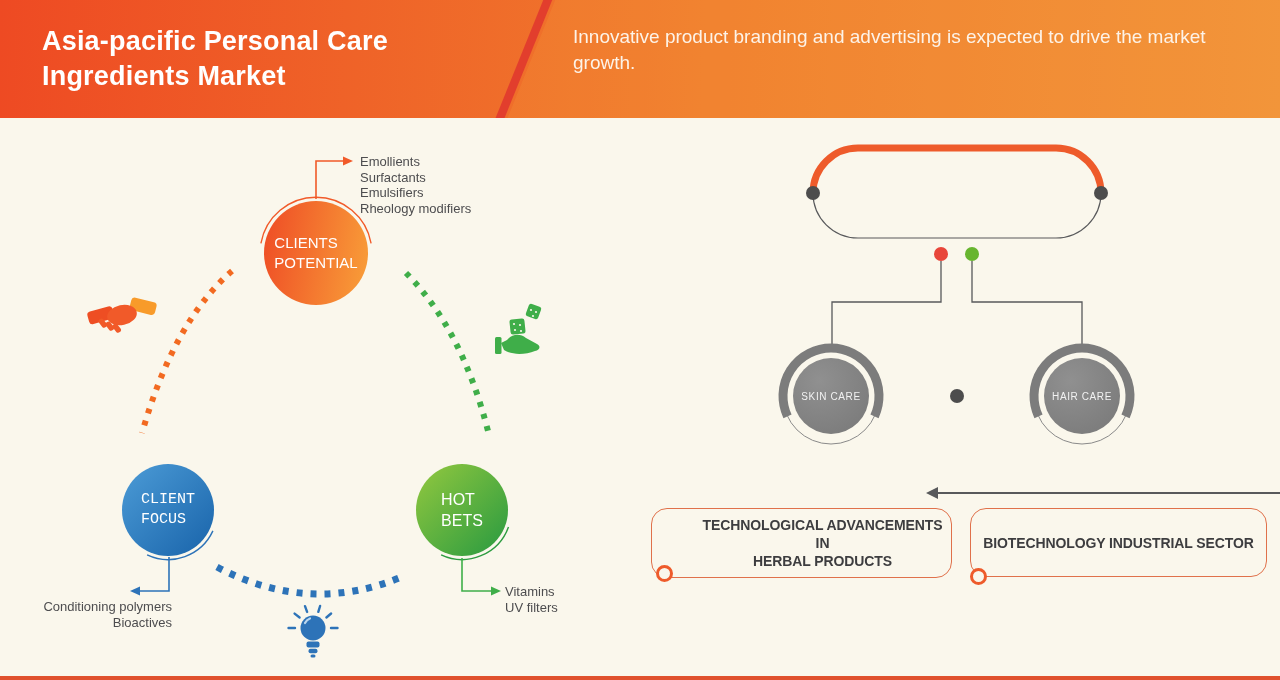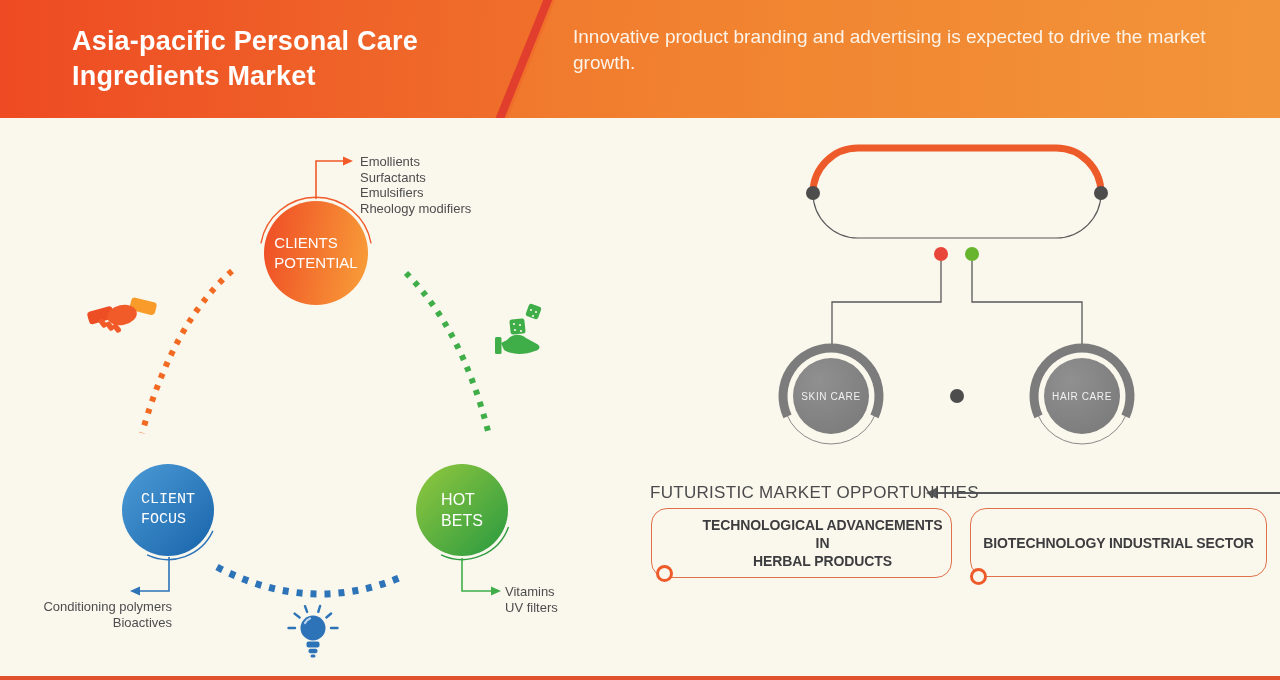--- a/index.html
+++ b/index.html
@@ -9,21 +9,21 @@
   .pre { white-space:pre-line; }
 
   
   #header { position:absolute; left:0; top:0; width:1280px; height:118px;
             background:linear-gradient(92deg,#ee4a23 0%, #f07b2d 55%, #f1923a 100%); overflow:hidden; z-index:3; }
   #header .stripe { position:absolute; top:-10px; height:140px; width:9px; left:519px;
             background:#e23e2d; transform:skewX(-22deg); }
   #header .stripe-shade { position:absolute; top:-10px; height:140px; width:820px; left:531px;
             background:rgba(246,158,60,0.22); transform:skewX(-22deg); transform-origin:left center; }
   #header h1 { position:absolute; left:42px; top:24px; font-size:27px; line-height:35px;
-            font-weight:bold; color:#ffffff; letter-spacing:0.2px;margin-left:30px; }
+            font-weight:bold; color:#ffffff; letter-spacing:0.2px; }
   #header .sub { position:absolute; left:573px; top:24px; width:690px; font-size:19px;
             line-height:26px; color:#fdf3e8; }
 
   
   #art { position:absolute; left:0; top:0; z-index:2; }
 
   
   .bubble { position:absolute; border-radius:50%; display:flex; align-items:center; justify-content:center;
             text-align:left; color:#ffffff; z-index:4; }
   #bubble-clients { left:264px; top:201px; width:104px; height:104px; font-size:15px; line-height:20px;
@@ -181,21 +181,20 @@
   </div>
   <div id="list-hotbets" class="list">
     <div>Vitamins</div>
     <div>UV filters</div>
   </div>
 
 
   <div id="circle-skin" class="market-circle">SKIN CARE</div>
   <div id="circle-hair" class="market-circle">HAIR CARE</div>
 
-  <div id="opp-title">FUTURISTIC MARKET OPPORTUNITIES</div>
   <div id="opp-box-1" class="opp-box pre">TECHNOLOGICAL ADVANCEMENTS IN
 HERBAL PRODUCTS</div>
   <div id="opp-box-2" class="opp-box">BIOTECHNOLOGY INDUSTRIAL SECTOR</div>
   <div id="ring-1" class="corner-ring"></div>
   <div id="ring-2" class="corner-ring"></div>
 
   <div id="bottom-bar"></div>
 </div>
 
 </body></html>

